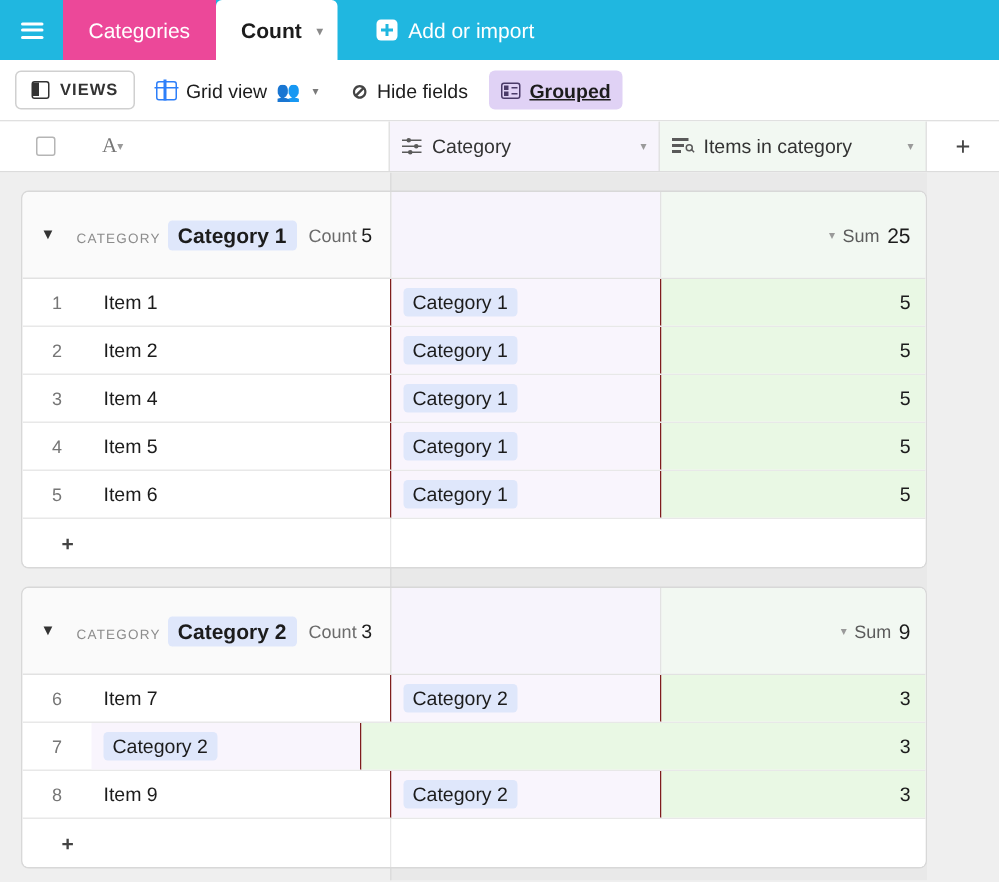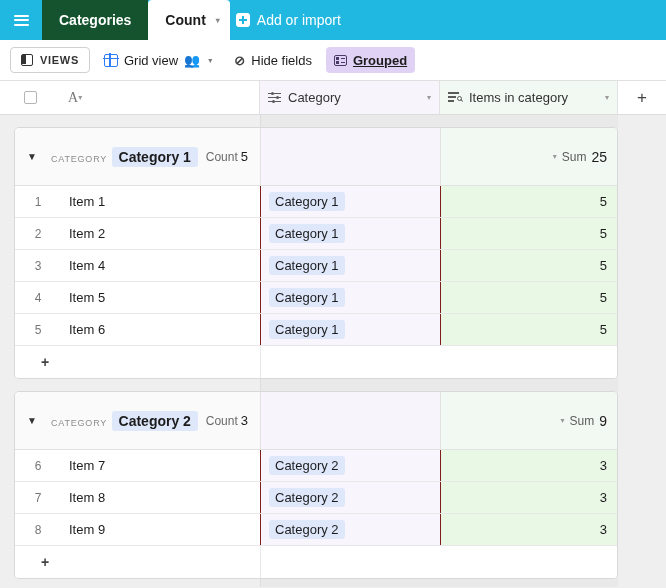--- a/index.html
+++ b/index.html
@@ -25,37 +25,37 @@
   }
   .hamburger .bar { display:block; width: 15px; height: 2px; background:#fff; margin: 2.5px 0; border-radius:1px; }
   .tab {
     height: 40px;
     padding: 0 17px;
     display: flex; align-items: center;
     font-size: 14px;
     color: #ffffff;
     white-space: nowrap;
   }
-  .tab.inactive { background: #14532d; font-weight: 700; }
+  .tab.inactive { background: #ec4899; font-weight: 400; }
   .tab.active {
     background: #ffffff;
     color: #1c1c1c;
     font-weight: bold;
     border-top-left-radius: 4px;
     border-top-right-radius: 4px;
     padding-right: 10px;
   }
   .tab.active .caret {
     margin-left: 10px;
     font-size: 8px;
     color: #8a8a8a;
   }
   .addimport {
     display: flex; align-items: center; gap: 7px;
-    height: 40px; padding: 0 6px;
+    height: 40px; padding: 0 26px;
     color: #ffffff; font-size: 14px;
   }
   .plus-box {
     width: 14px; height: 14px; border-radius: 3px;
     background: #ffffff; position: relative;
     display:inline-block;
   }
   .plus-box::before, .plus-box::after {
     content: ""; position: absolute; background: #20b7e0;
   }
@@ -450,21 +450,20 @@
       <div class="row">
         <div class="cell c-num">6</div>
         <div class="cell c-name">Item 7</div>
         <div class="cell c-cat">
             <span class="chip">Category 2</span>
           </div>
         <div class="cell c-roll">3</div>
       </div>
       <div class="row">
         <div class="cell c-num">7</div>
-        <div class="cell c-name">Item 8</div>
         <div class="cell c-cat">
             <span class="chip">Category 2</span>
           </div>
         <div class="cell c-roll">3</div>
       </div>
       <div class="row">
         <div class="cell c-num">8</div>
         <div class="cell c-name">Item 9</div>
         <div class="cell c-cat">
             <span class="chip">Category 2</span>

